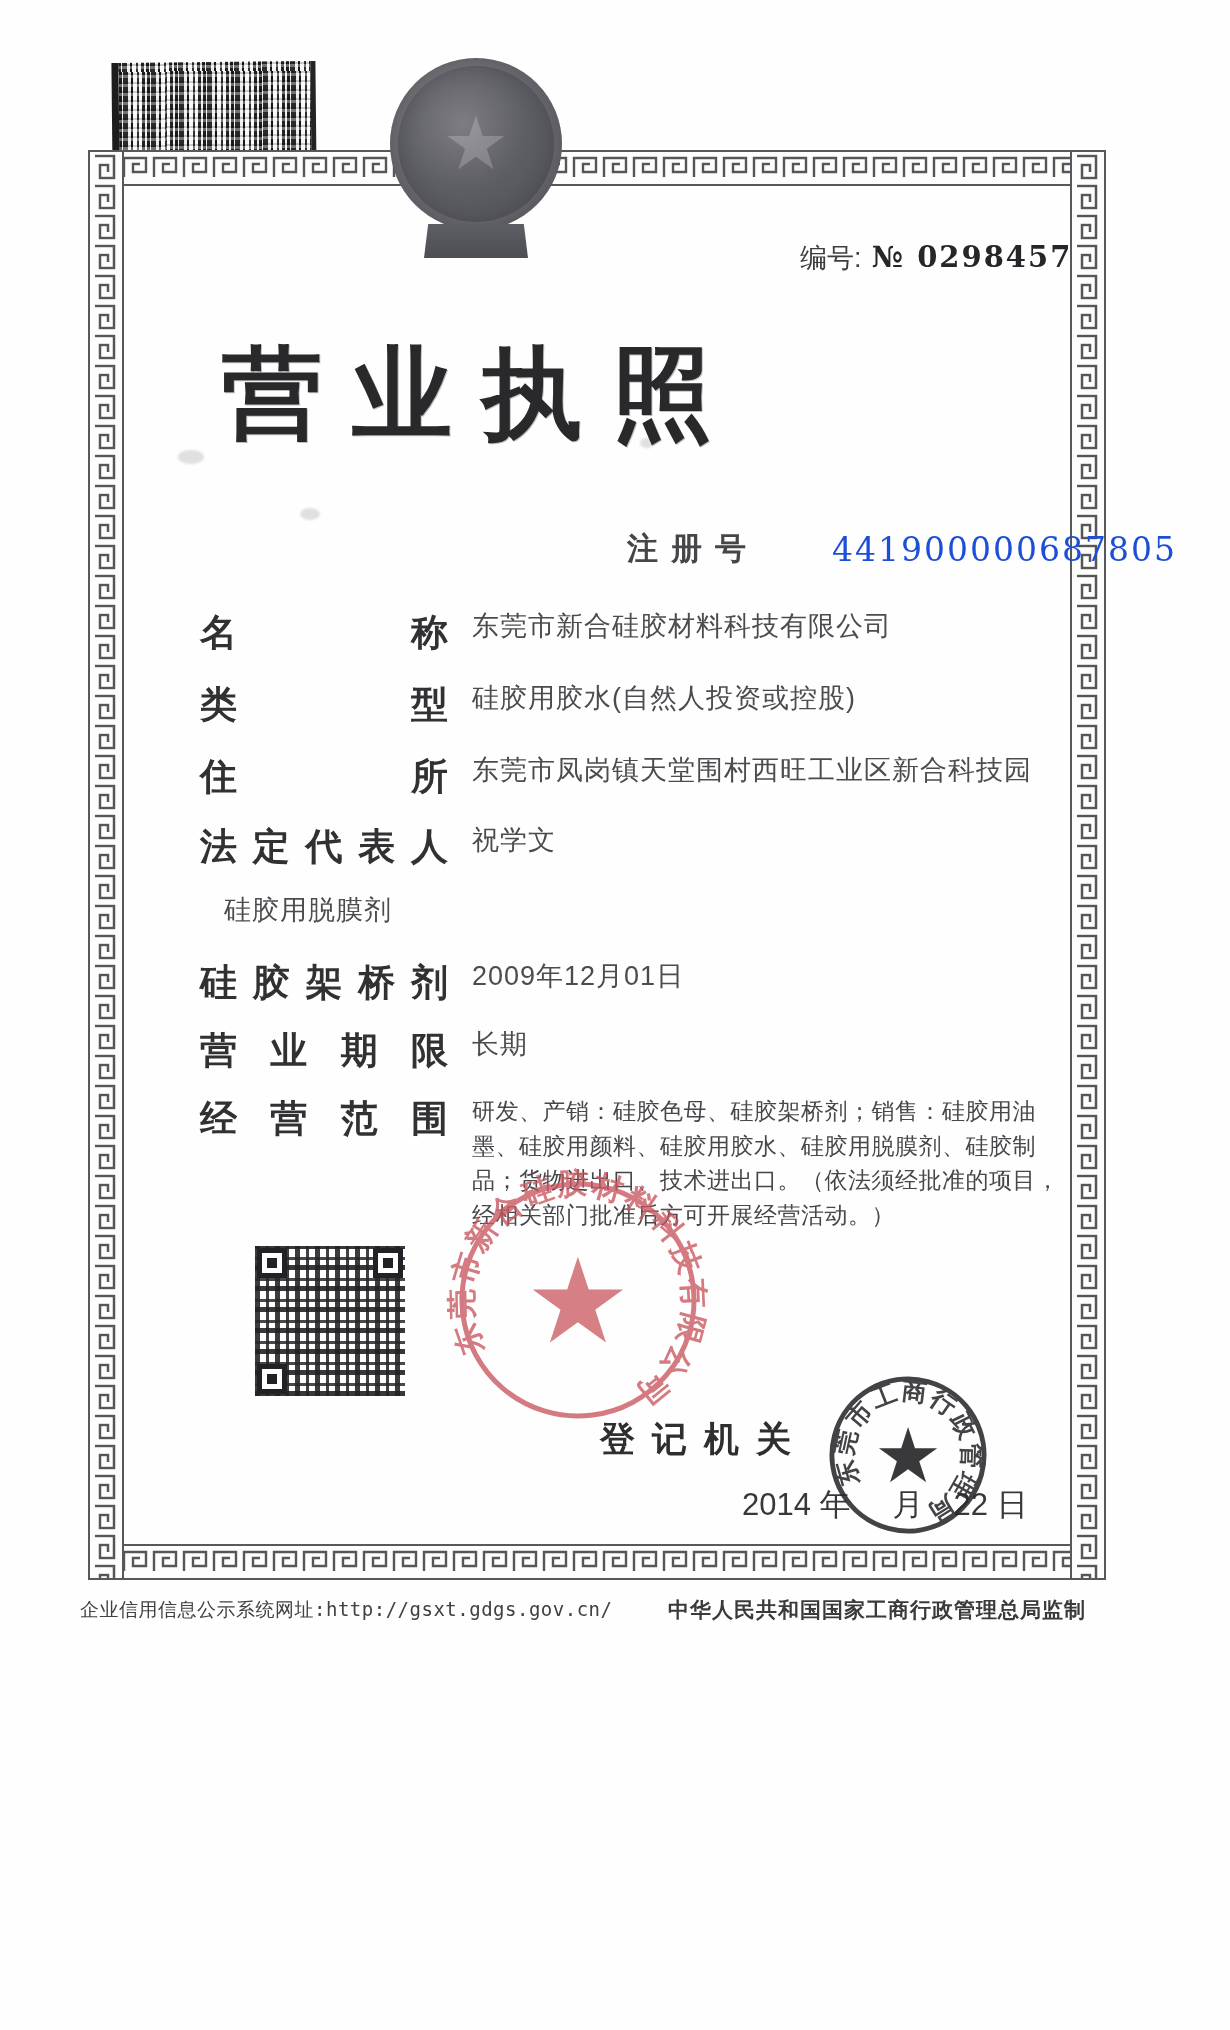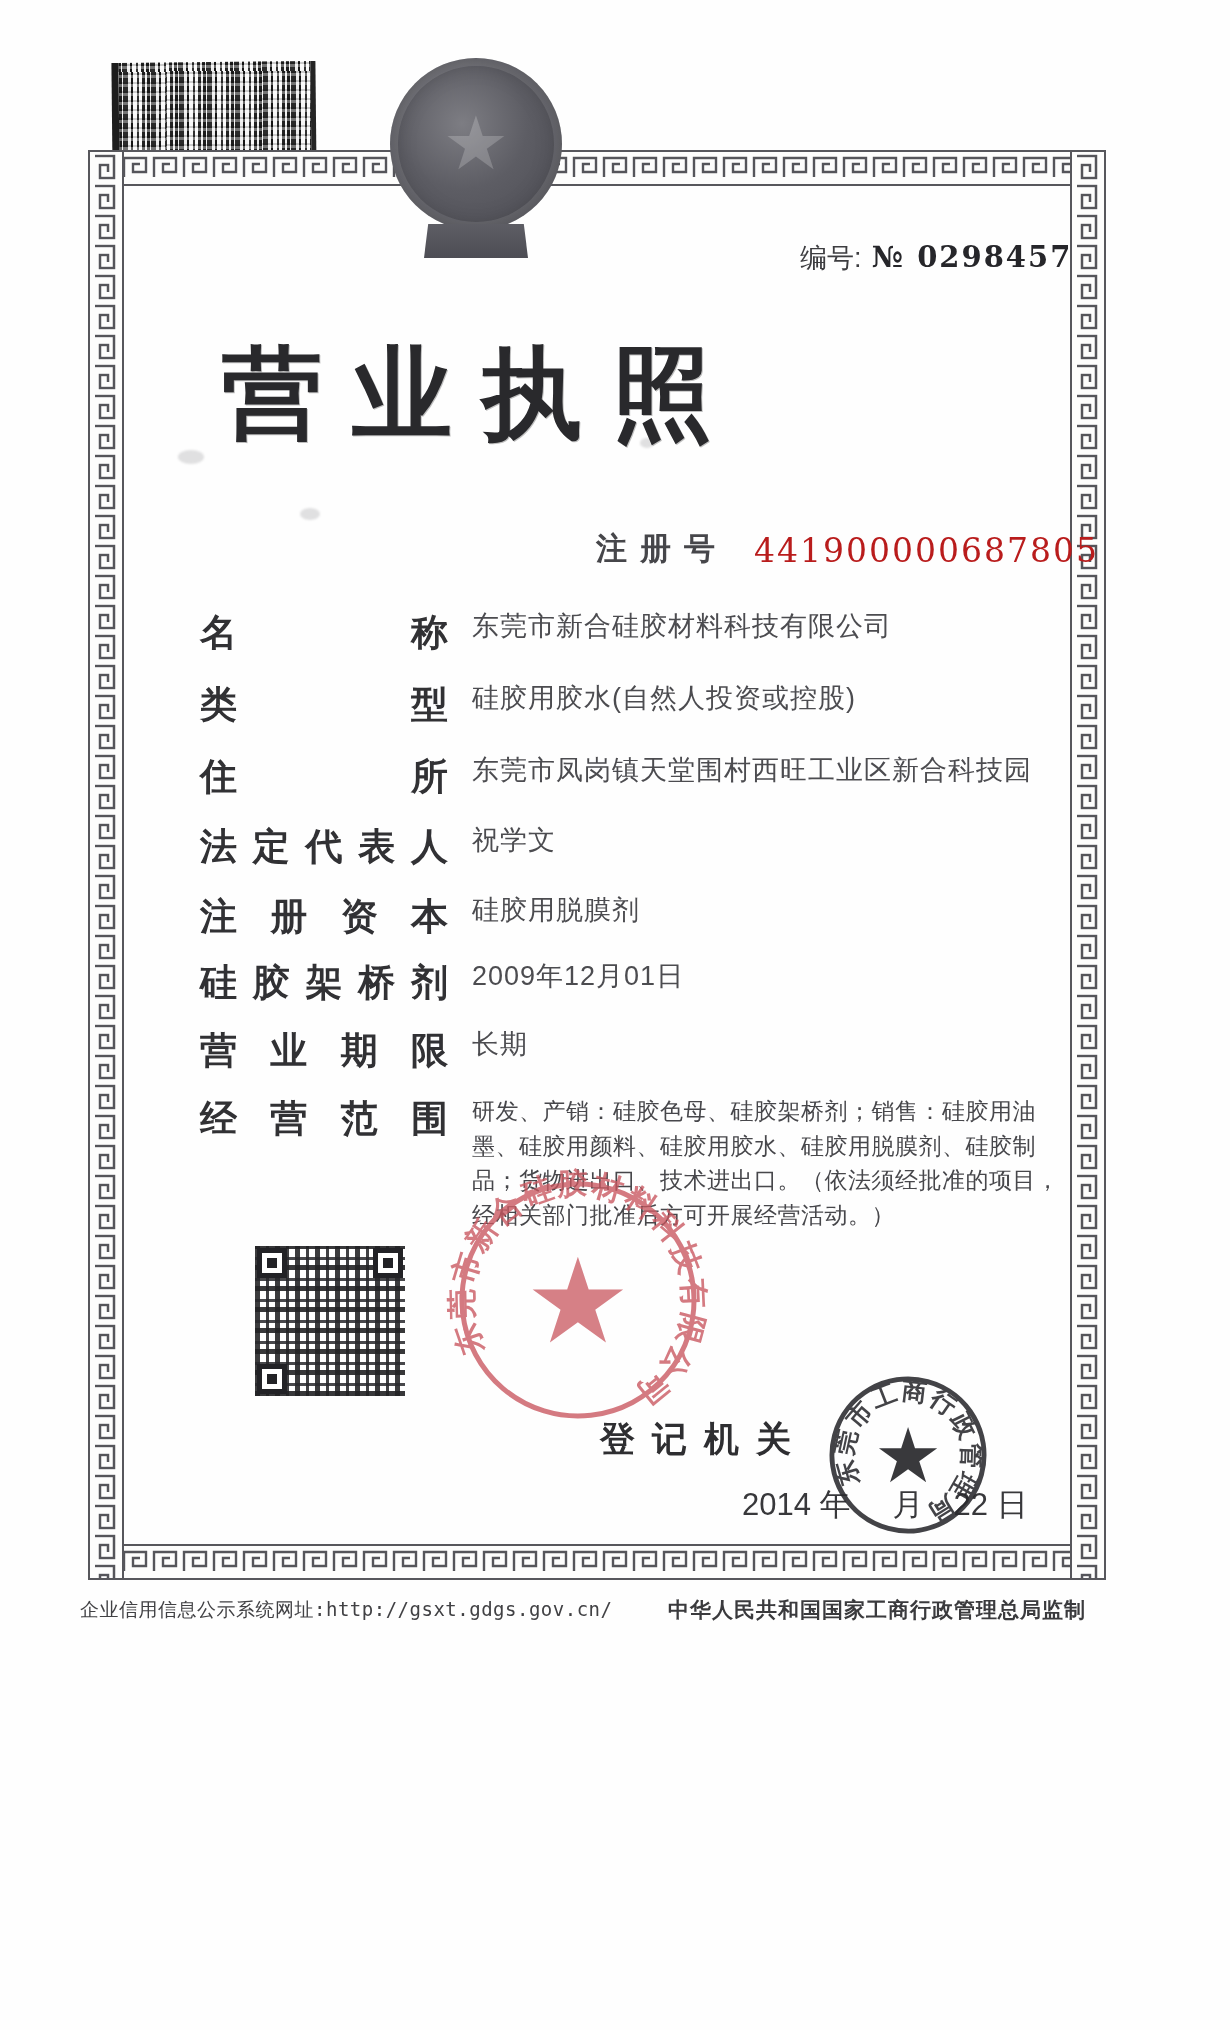--- a/index.html
+++ b/index.html
@@ -44,23 +44,23 @@
   .serial{position:absolute;left:800px;top:240px;font-size:27px;color:#3d3d40;z-index:5;display:flex;align-items:baseline;gap:10px;}
   .serial .no{font-family:"DejaVu Serif",serif;font-weight:bold;font-size:29px;color:#26262a;letter-spacing:2px;}
 
   .title{
     position:absolute;left:222px;top:336px;margin:0;
     font-size:100px;font-weight:900;letter-spacing:30px;line-height:1.15;
     color:#29292c;white-space:nowrap;z-index:5;
     text-shadow:1px 1px 0 rgba(0,0,0,.25);
   }
 
-  .regno{position:absolute;left:596px;top:528px;display:flex;align-items:flex-end;gap:26px;z-index:5;}
+  .regno{position:absolute;left:627px;top:528px;display:flex;align-items:center;gap:26px;z-index:5;}
   .regno .lbl{font-size:31px;letter-spacing:13px;color:#46464a;font-weight:600;}
-  .regno .val{font-family:"DejaVu Serif",serif;font-size:33px;color:#b91c1c;letter-spacing:2px;}
+  .regno .val{font-family:"DejaVu Serif",serif;font-size:33px;color:#1d4ed8;letter-spacing:2px;margin-left:47px;}
 
   
   .row{position:absolute;left:200px;width:880px;display:flex;align-items:flex-start;z-index:5;}
   .flabel{
     display:block;width:248px;flex:0 0 248px;
     font-size:37px;font-weight:600;color:#313134;
     text-align:justify;text-align-last:justify;
   }
   .fvalue{margin-left:24px;font-size:27px;color:#4c4c50;letter-spacing:1px;}
   .fvalue.scope{font-size:23px;line-height:1.5;width:596px;letter-spacing:0.5px;color:#47474b;}
@@ -171,21 +171,20 @@
   </div>
   <div class="row" style="top:752px">
     <span class="flabel">住所</span>
     <span class="fvalue">东莞市凤岗镇天堂围村西旺工业区新合科技园</span>
   </div>
   <div class="row" style="top:822px">
     <span class="flabel">法定代表人</span>
     <span class="fvalue">祝学文</span>
   </div>
   <div class="row" style="top:892px">
-    <span class="flabel">注册资本</span>
     <span class="fvalue">硅胶用脱膜剂</span>
   </div>
   <div class="row" style="top:958px">
     <span class="flabel">硅胶架桥剂</span>
     <span class="fvalue">2009年12月01日</span>
   </div>
   <div class="row" style="top:1026px">
     <span class="flabel">营业期限</span>
     <span class="fvalue">长期</span>
   </div>

